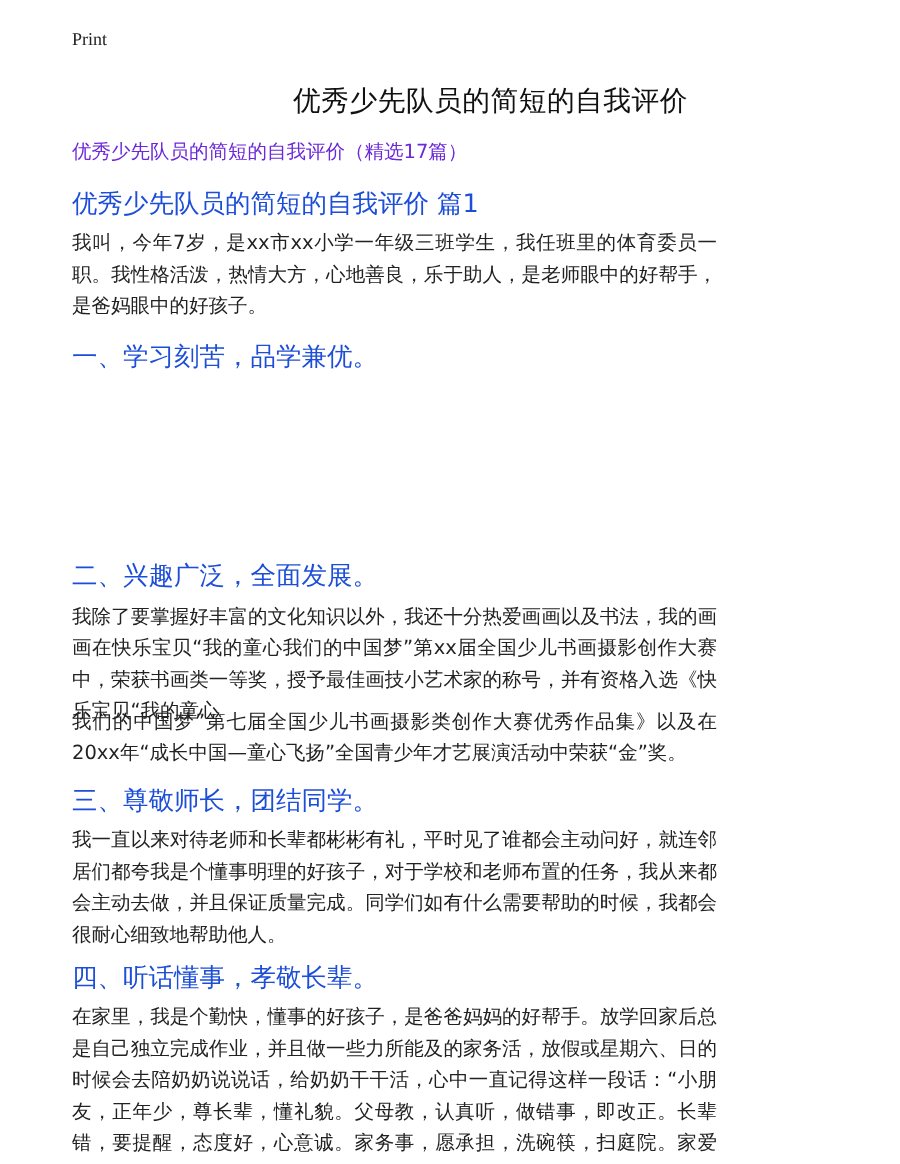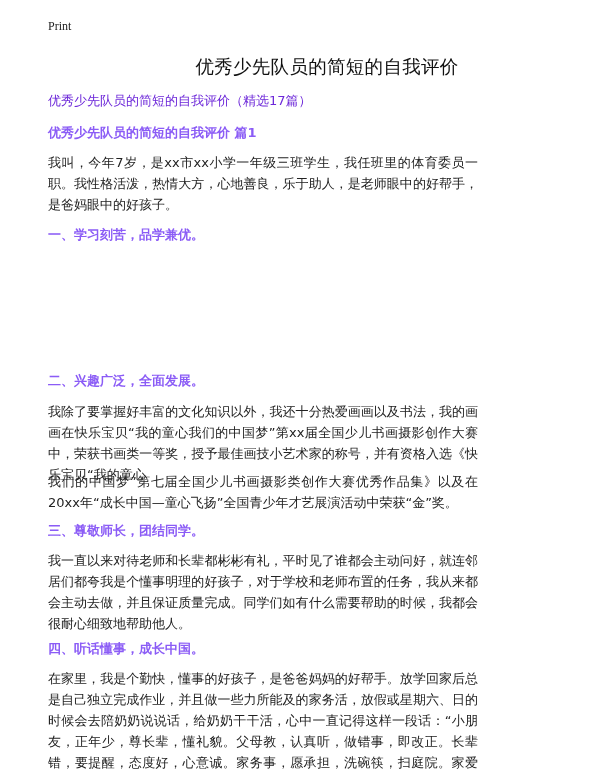--- a/index.html
+++ b/index.html
@@ -16,21 +16,21 @@
   }
   .doc-title {
     position: absolute; left: 0; width: 600px; top: 54px; text-align: center;
     font-size: 18.5px; color: #111; letter-spacing: 0.3px; padding-left: 27px;
   }
   .subtitle {
     position: absolute; left: 48px; top: 92px;
     font-size: 13px; color: #6d28d9;
   }
   .section-head {
-    font-size: 13px; font-weight: bold; color: #8b5cf6; margin: 0;
+    font-size: 17px; font-weight: normal; color: #1d4ed8; margin: 0;
   }
   .para {
     font-size: 13px; line-height: 21px; color: #222; margin: 0;
     text-align: justify; text-justify: inter-character;
   }
 </style>
 </head>
 <body>
 
 <div class="page">
@@ -39,15 +39,15 @@
   <div class="subtitle">优秀少先队员的简短的自我评价（精选17篇）</div>
   <div class="section-head" style="position:absolute;left:48px;top:124px;">优秀少先队员的简短的自我评价 篇1</div>
 
   <div class="para" style="position:absolute;left:48px;top:152px;width:430px;">我叫，今年7岁，是xx市xx小学一年级三班学生，我任班里的体育委员一职。我性格活泼，热情大方，心地善良，乐于助人，是老师眼中的好帮手，是爸妈眼中的好孩子。</div>
   <div class="section-head" style="position:absolute;left:48px;top:226px;">一、学习刻苦，品学兼优。</div>
   <div class="section-head" style="position:absolute;left:48px;top:372px;">二、兴趣广泛，全面发展。</div>
   <div class="para" style="position:absolute;left:48px;top:401px;width:430px;">我除了要掌握好丰富的文化知识以外，我还十分热爱画画以及书法，我的画画在快乐宝贝“我的童心我们的中国梦”第xx届全国少儿书画摄影创作大赛中，荣获书画类一等奖，授予最佳画技小艺术家的称号，并有资格入选《快乐宝贝“我的童心</div>
   <div class="para" style="position:absolute;left:48px;top:471px;width:430px;">我们的中国梦”第七届全国少儿书画摄影类创作大赛优秀作品集》以及在20xx年“成长中国—童心飞扬”全国青少年才艺展演活动中荣获“金”奖。</div>
   <div class="section-head" style="position:absolute;left:48px;top:522px;">三、尊敬师长，团结同学。</div>
   <div class="para" style="position:absolute;left:48px;top:550px;width:430px;">我一直以来对待老师和长辈都彬彬有礼，平时见了谁都会主动问好，就连邻居们都夸我是个懂事明理的好孩子，对于学校和老师布置的任务，我从来都会主动去做，并且保证质量完成。同学们如有什么需要帮助的时候，我都会很耐心细致地帮助他人。</div>
-  <div class="section-head" style="position:absolute;left:48px;top:640px;">四、听话懂事，成长中国。</div>
+  <div class="section-head" style="position:absolute;left:48px;top:640px;">四、听话懂事，孝敬长辈。</div>
   <div class="para" style="position:absolute;left:48px;top:668px;width:430px;">在家里，我是个勤快，懂事的好孩子，是爸爸妈妈的好帮手。放学回家后总是自己独立完成作业，并且做一些力所能及的家务活，放假或星期六、日的时候会去陪奶奶说说话，给奶奶干干活，心中一直记得这样一段话：“小朋友，正年少，尊长辈，懂礼貌。父母教，认真听，做错事，即改正。长辈错，要提醒，态度好，心意诚。家务事，愿承担，洗碗筷，扫庭院。家爱我，我爱家，好孩子，人人夸”。</div>
 </div>
 
 </body></html>

